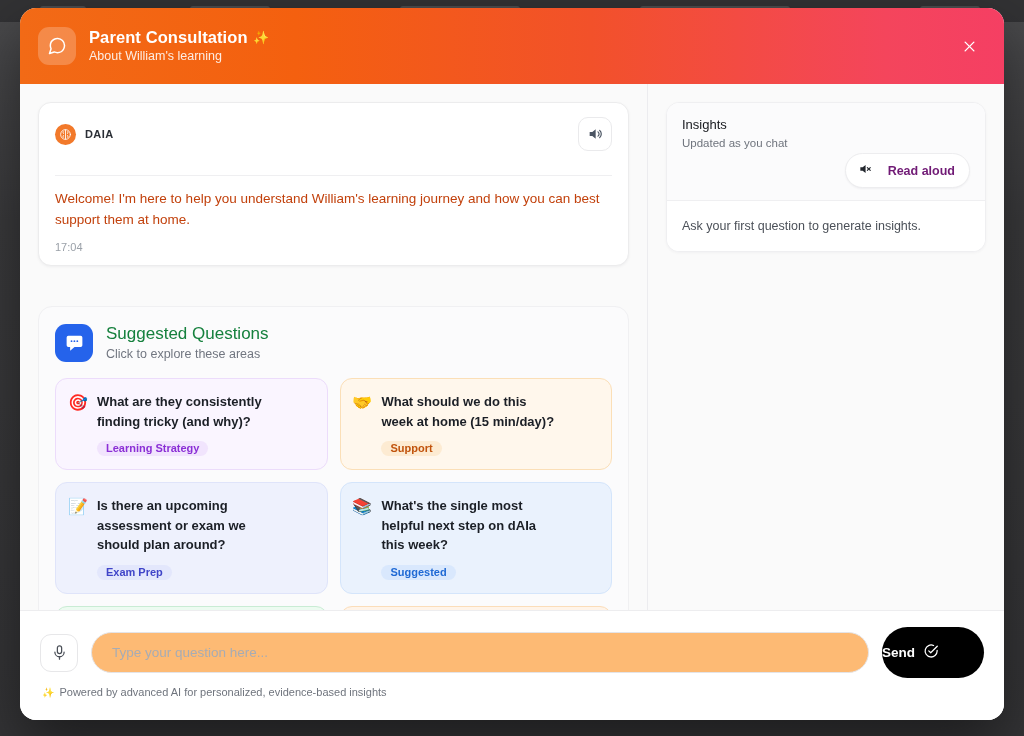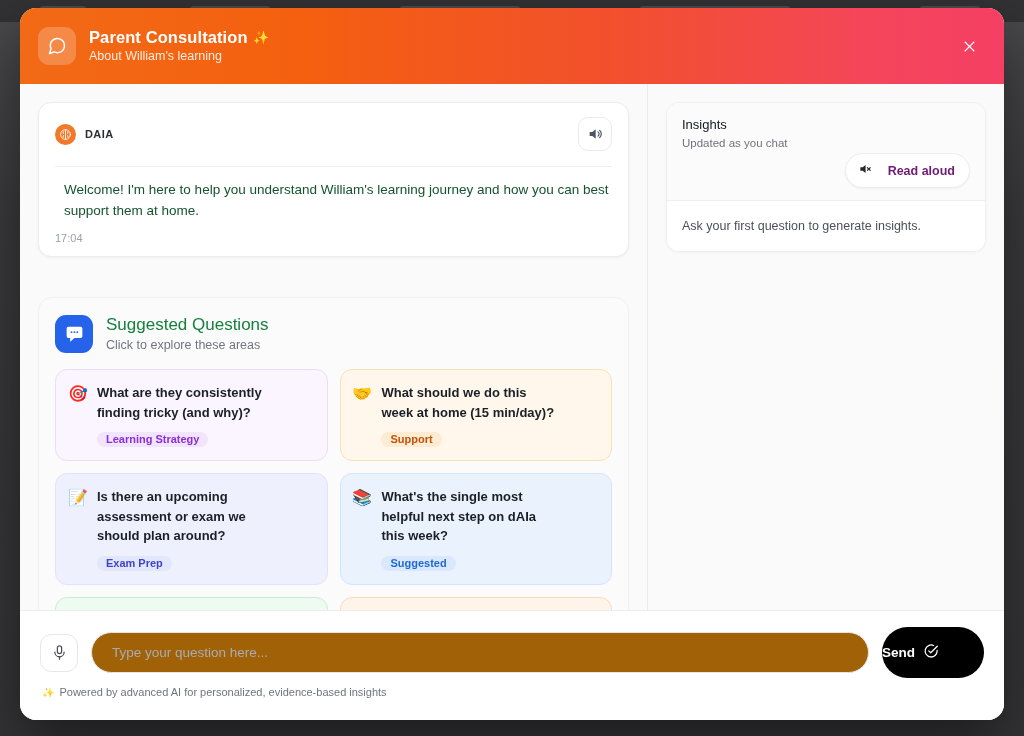--- a/index.html
+++ b/index.html
@@ -128,21 +128,21 @@
     background: #ffffff;
     border: 1px solid #ececed;
     border-radius: 13px;
     padding: 14px 16px 12px 16px;
     box-shadow: 0 1px 3px rgba(16,24,40,.05);
   }
   .msg-head {
     display: flex;
     align-items: center;
     justify-content: space-between;
-    padding-bottom: 15px;
+    padding-bottom: 24px;
     border-bottom: 1px solid #efeff1;
   }
   .msg-head-left { display: flex; align-items: center; gap: 9px; }
   .avatar {
     width: 21px; height: 21px;
     border-radius: 50%;
     background: #f2792a;
     display: flex; align-items: center; justify-content: center;
     flex: 0 0 21px;
   }
@@ -157,24 +157,23 @@
     border: 1px solid #eaeaec;
     border-radius: 10px;
     background: #fff;
     display: flex; align-items: center; justify-content: center;
     cursor: pointer;
     color: #4b5563;
   }
   .msg-body {
     font-size: 13.5px;
     line-height: 21px;
-    color: #14532d;
+    color: #c2410c;
     padding-top: 12px;
     max-width: 545px;
-    margin-left: 9px;
   }
   .msg-time {
     font-size: 11px;
     color: #9aa0a8;
     padding-top: 11px;
   }
 
   
   .suggest-card {
     margin-top: 40px;
@@ -326,21 +325,21 @@
   .chat-input {
     flex: 1 1 auto;
     height: 41px;
     border: 1px solid #e4e4e7;
     border-radius: 999px;
     padding: 0 20px;
     font-size: 13.5px;
     font-family: "Liberation Sans", sans-serif;
     color: #22262d;
     outline: none;
-    background: #a16207;
+    background: #fdba74;
   }
   .chat-input::placeholder { color: #a7acb4; }
   .send-btn {
     flex: 0 0 auto;
     width: 102px;
     height: 51px;
     border-radius: 999px;
     background: #000000;
     color: #ffffff;
     border: none;

